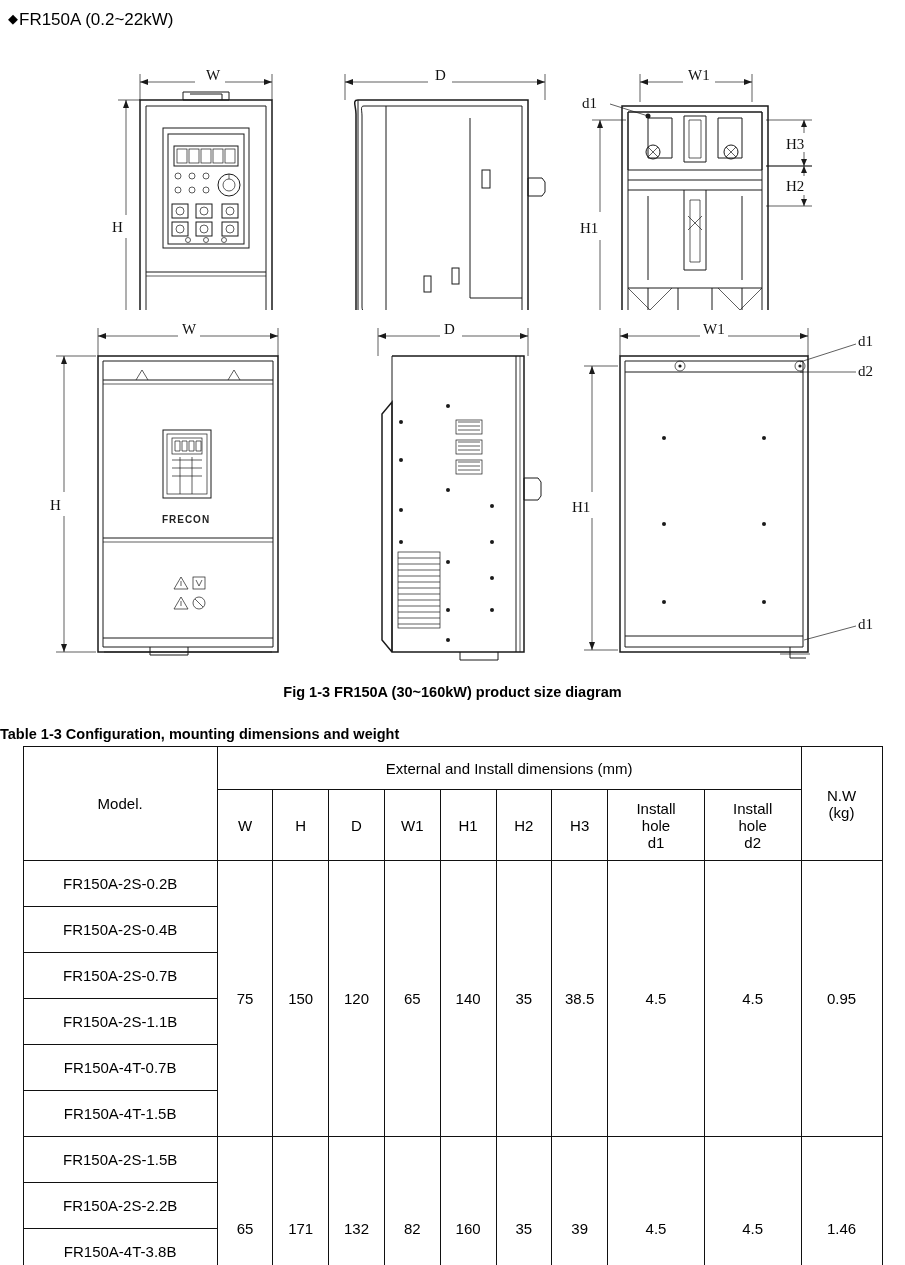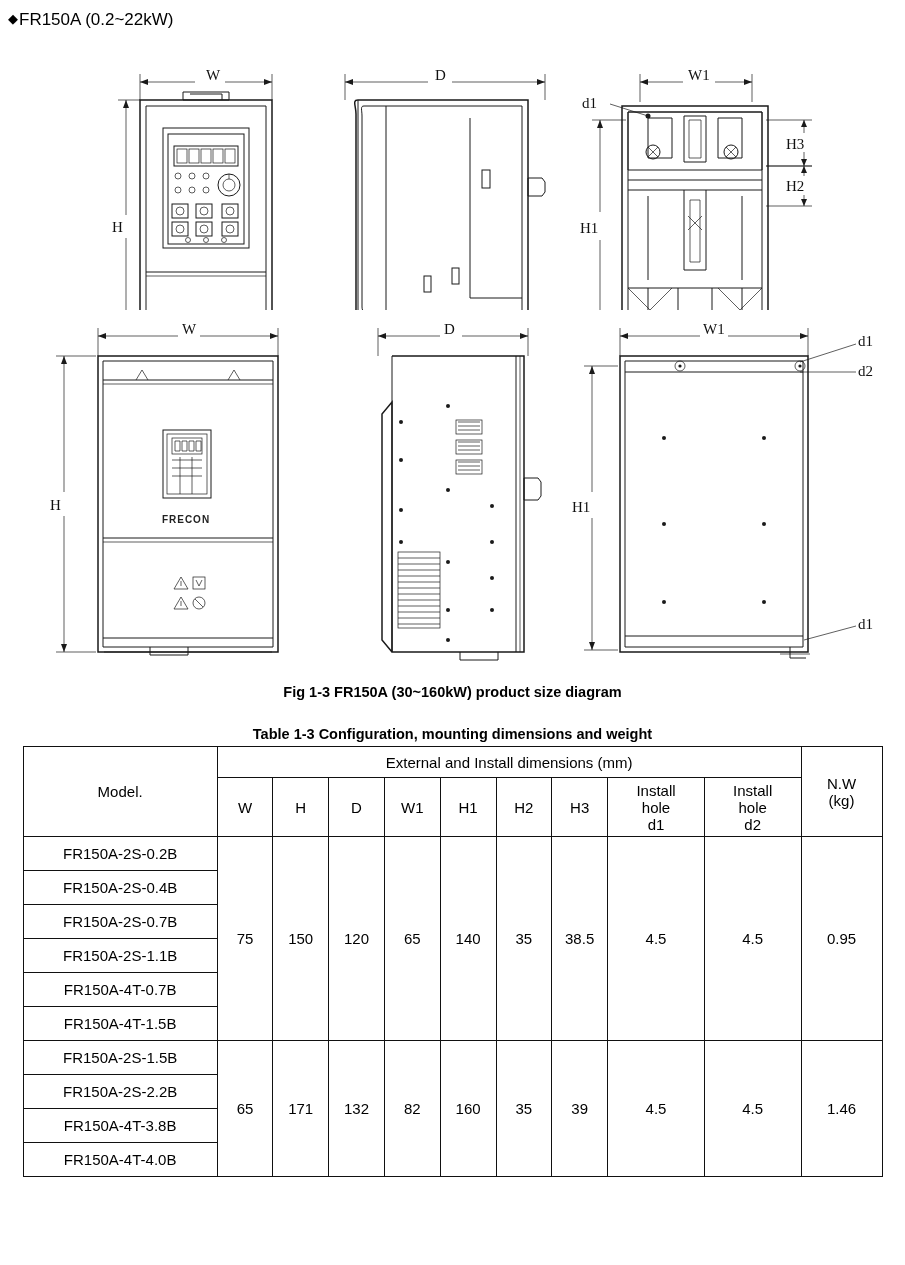--- a/index.html
+++ b/index.html
@@ -30,36 +30,36 @@
   .drawings{position:relative;}
   svg{display:block;}
   .ln{stroke:#1a1a1a;fill:none;}
   .lw1{stroke-width:1;}
   .lw15{stroke-width:1.5;}
   .lwthin{stroke-width:0.7;}
   .dimtxt{font-family:"Liberation Serif", serif;font-size:15px;fill:#111;}
 
   
   .table-title{
-    text-align:center;
+    text-align:left;
     font-size:14.5px;
     font-weight:bold;
     margin:26px 0 4px 0;
   }
   table.spec{
     border-collapse:collapse;
     margin:0 auto;
     width:860px;
     font-size:15px;
   }
   table.spec th, table.spec td{
     border:1px solid #111;
     text-align:center;
     vertical-align:middle;
-    padding:2px 2px;
+    padding:8px 2px;
     margin-top:12px;
   }
   table.spec th{font-weight:normal;}
   .model-col{width:195px;height:30px;text-align:center;}
   .hdr-tall{height:54px;}
   .hdr-ext{height:26px;}
   .num-col{width:52px;}
   .hole-col{width:94px;}
   .nw-col{width:78px;}
   .modelcell{font-size:15px;height:29px;}

